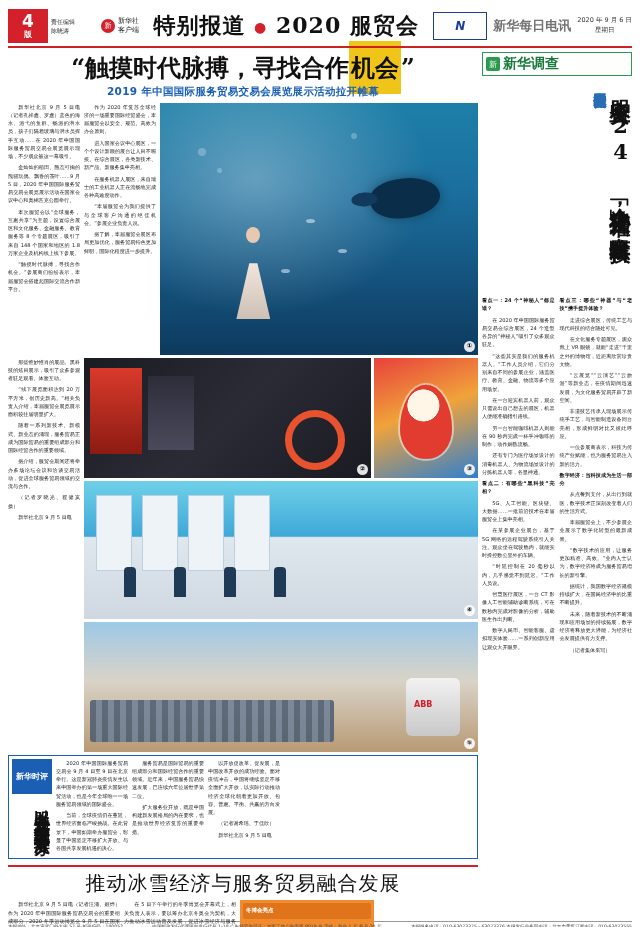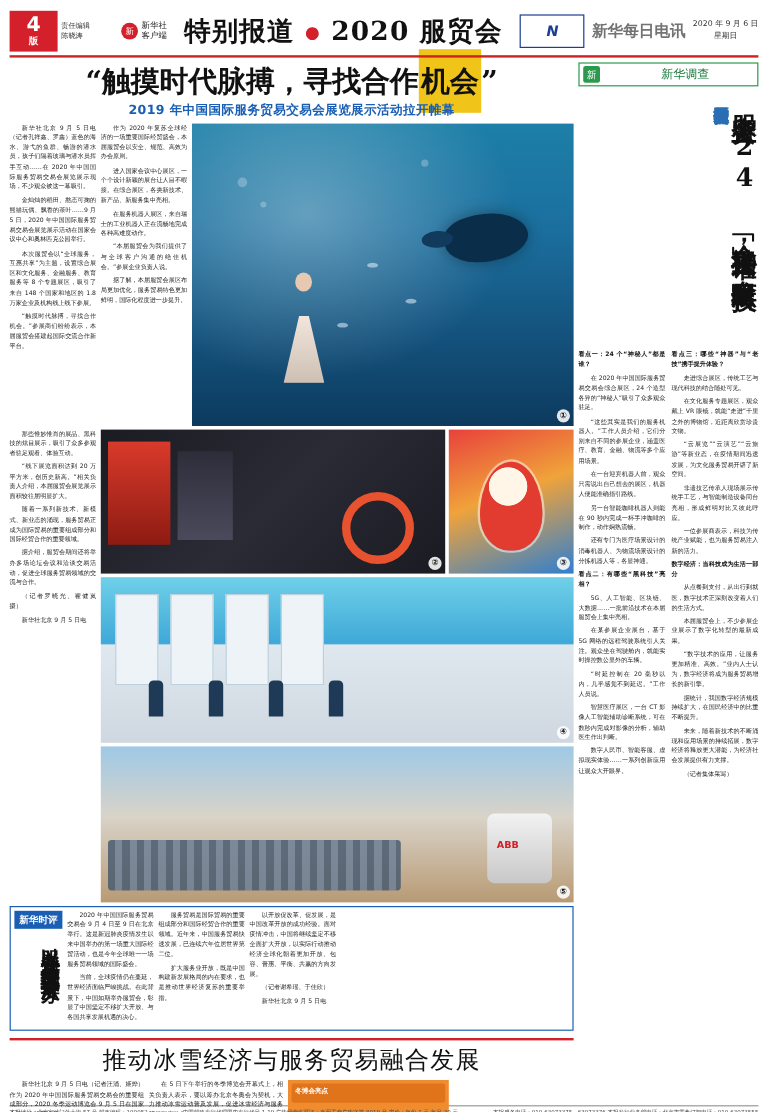--- a/index.html
+++ b/index.html
@@ -173,21 +173,21 @@
 
   
   .commentary{border:1px solid #1a5fb4;padding:3px;display:flex;gap:4px;}
   .comm-title{
     width:40px;font-family:"DejaVu Serif","Liberation Serif",serif;
     font-weight:bold;font-size:16px;color:#111;writing-mode:vertical-rl;
     line-height:1.25;letter-spacing:2px;text-align:center;
   }
   .comm-badge{
     background:#1a5fb4;color:#fff;font-size:8px;font-weight:bold;
-    padding:2px 4px;display:inline-block;margin-bottom:3px;
+    padding:12px 4px;display:inline-block;margin-bottom:3px;
   }
 
   
   .feature{border-top:2px solid #d4202a;margin-top:3px;padding-top:3px;}
   .feature h2{
     margin:0;text-align:center;font-family:"DejaVu Serif","Liberation Serif",serif;
     font-size:20px;font-weight:normal;color:#111;letter-spacing:1px;
   }
   .feature .sub{
     text-align:center;font-size:9px;color:#1a5fb4;margin-top:2px;font-weight:bold;
@@ -202,21 +202,21 @@
   .orange-box .item b{display:block;font-size:5.5px;margin-bottom:1px;}
 
   
   .rt-logo{
     display:flex;align-items:center;gap:3px;border:1px solid #2c9a4e;padding:2px 3px;
   }
   .rt-logo .mark{
     width:14px;height:14px;background:#2c9a4e;border-radius:2px;color:#fff;font-size:8px;
     display:flex;align-items:center;justify-content:center;
   }
-  .rt-logo .t{font-size:10px;font-weight:normal;color:#1a7a3c;margin-left:48px;}
+  .rt-logo .t{font-size:14px;font-weight:bold;color:#1a7a3c;}
   .rt-headline{
     display:flex;flex-direction:row-reverse;justify-content:flex-start;gap:2px;
     margin-top:4px;height:206px;
   }
   .vtitle{
     writing-mode:vertical-rl;text-orientation:upright;
     font-family:"DejaVu Serif","Liberation Serif",serif;font-weight:bold;
     font-size:21px;line-height:1.12;color:#111;letter-spacing:1px;
   }
   .vtitle.small{font-size:13px;color:#2a6fb5;letter-spacing:0;}

